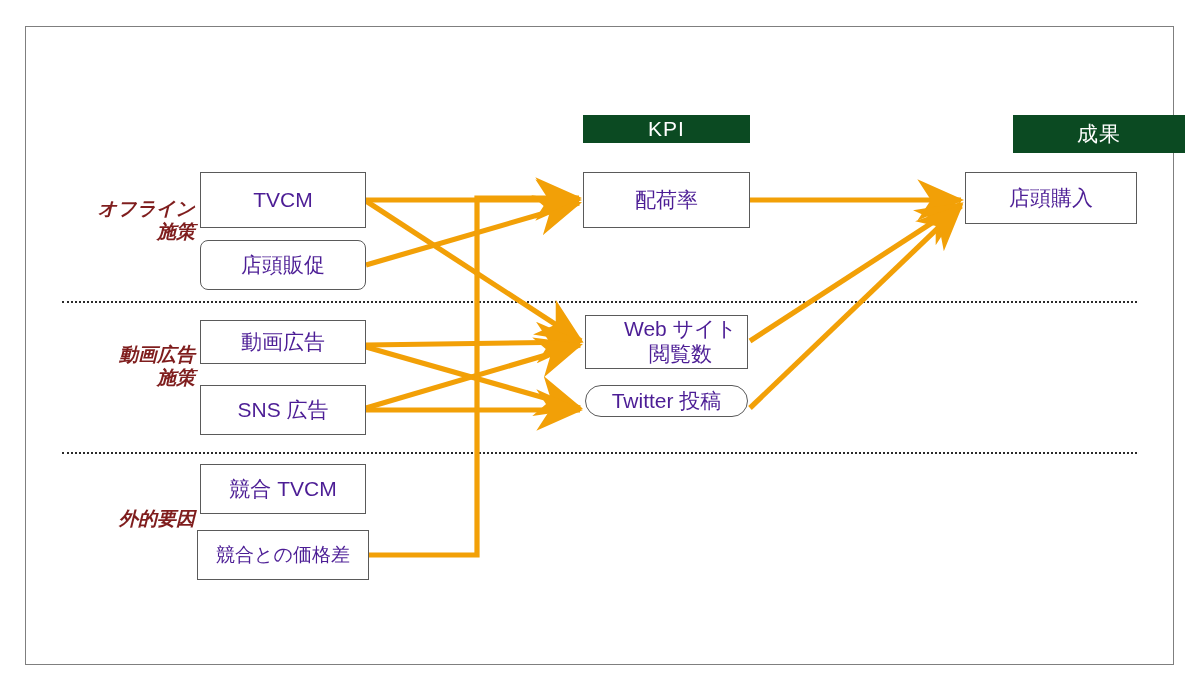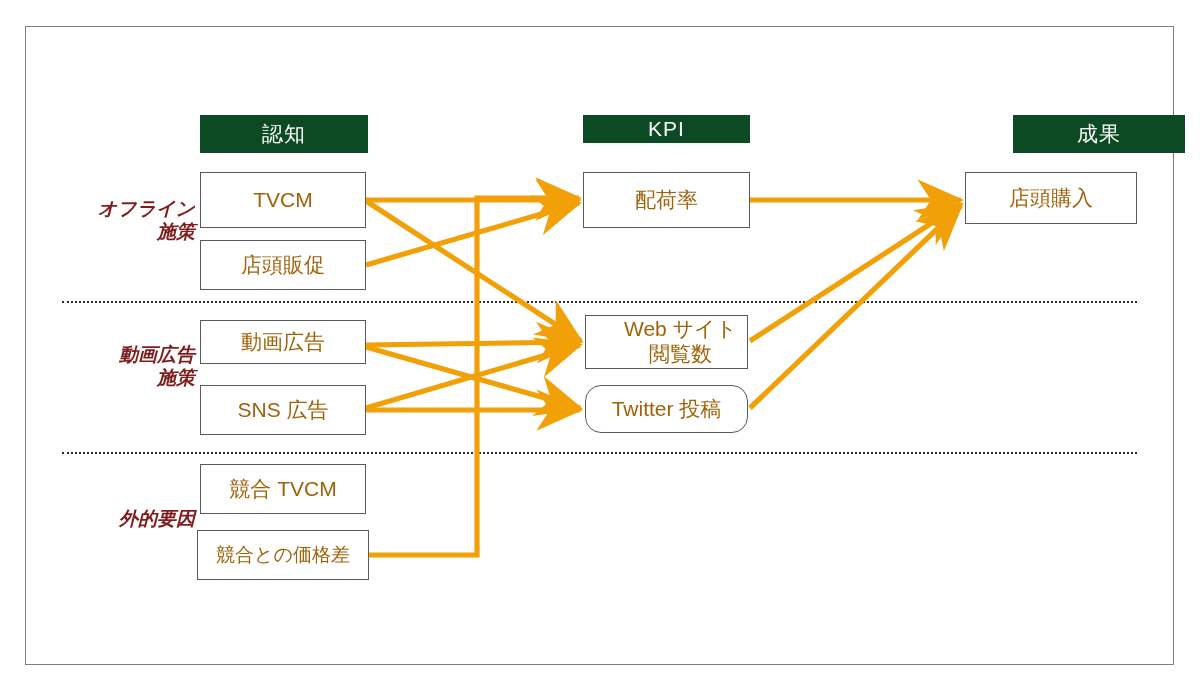--- a/index.html
+++ b/index.html
@@ -6,21 +6,21 @@
   body{width:1200px;height:691px;overflow:hidden;
        font-family:"Liberation Sans","DejaVu Sans",sans-serif;}
   #slide{position:absolute;left:0;top:0;width:1200px;height:691px;background:#fff;}
   #frame{position:absolute;left:25px;top:26px;width:1149px;height:639px;
          border:1.5px solid #7f7f7f;box-sizing:border-box;background:#fff;}
   svg#wires{position:absolute;left:0;top:0;width:1200px;height:691px;overflow:visible;}
   .hdr{position:absolute;background:#0b4a22;color:#ffffff;display:flex;
        align-items:center;justify-content:center;font-size:21px;letter-spacing:1px;}
   .node{position:absolute;background:#ffffff;border:1.6px solid #5a5a5a;
         box-sizing:border-box;display:flex;align-items:center;justify-content:center;
-        text-align:center;color:#a16207;font-size:21px;line-height:1.12;z-index:3;}
+        text-align:center;color:#4c1d95;font-size:21px;line-height:1.12;z-index:3;}
   .node.small{font-size:19px;}
   .node.two{font-size:21px;line-height:1.18;padding-left:28px;}
   .rowlab{position:absolute;color:#7f1d1d;font-weight:bold;font-size:19px;
           text-align:right;line-height:1.2;font-style:italic;}
   .divider{position:absolute;height:0;border-top:2.5px dotted #2b2b2b;}
 </style>
 </head>
 <body>
 
 <div id="slide">
@@ -54,44 +54,43 @@
       <polyline points="366,555 477,555 477,198 579,198" marker-end="url(#ah)" stroke-linejoin="miter"></polyline>
 
       <line x1="750" y1="200" x2="961" y2="200" marker-end="url(#ah)"></line>
 
       <line x1="750" y1="341" x2="961" y2="204" marker-end="url(#ah)"></line>
 
       <line x1="750" y1="408" x2="961" y2="206" marker-end="url(#ah)"></line>
     </g>
   </svg>
 
-  <div class="hdr" style="left:200px;top:115px;width:168px;height:38px;">認知</div>
   <div class="hdr" style="left:583px;top:115px;width:167px;height:28px;">KPI</div>
   <div class="hdr" style="left:965px;top:115px;width:172px;height:38px;margin-left:48px;">成果</div>
 
   <div class="rowlab" style="left:55px;top:198px;width:140px;">
     <div>オフライン</div>
     <div>施策</div>
   </div>
   <div class="rowlab" style="left:55px;top:344px;width:140px;">
     <div>動画広告</div>
     <div>施策</div>
   </div>
   <div class="rowlab" style="left:55px;top:508px;width:140px;">
     <div>外的要因</div>
   </div>
 
   <div class="node" style="left:200px;top:172px;width:166px;height:56px;">TVCM</div>
-  <div class="node" style="left:200px;top:240px;width:166px;height:50px;">店頭販促</div>
+  <div class="node" style="left:200px;top:240px;width:166px;height:50px;border-radius:8px;">店頭販促</div>
   <div class="node" style="left:200px;top:320px;width:166px;height:44px;">動画広告</div>
   <div class="node" style="left:200px;top:385px;width:166px;height:50px;">SNS 広告</div>
   <div class="node small" style="left:197px;top:530px;width:172px;height:50px;">競合との価格差</div>
   <div class="node" style="left:200px;top:464px;width:166px;height:50px;">競合 TVCM</div>
 
   <div class="node" style="left:583px;top:172px;width:167px;height:56px;">配荷率</div>
   <div class="node two" style="left:585px;top:315px;width:163px;height:54px;flex-direction:column;">
     <span>Web サイト</span>
     <span>閲覧数</span>
   </div>
-  <div class="node" style="left:585px;top:385px;width:163px;height:48px;border-radius:16px;">Twitter 投稿</div>
+  <div class="node" style="left:585px;top:385px;width:163px;height:32px;border-radius:16px;">Twitter 投稿</div>
 
   <div class="node" style="left:965px;top:172px;width:172px;height:52px;">店頭購入</div>
 </div>
 
 </body></html>

